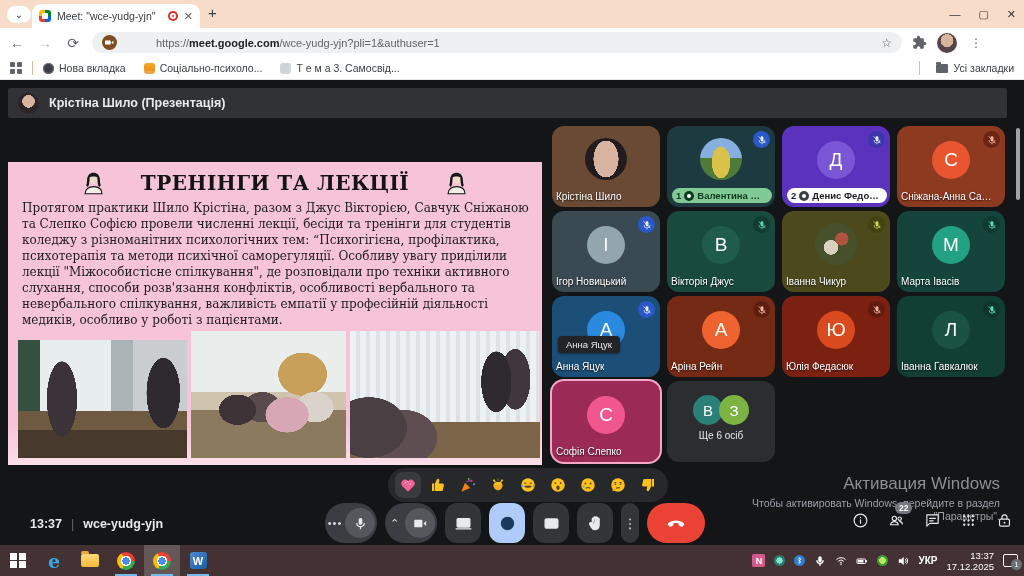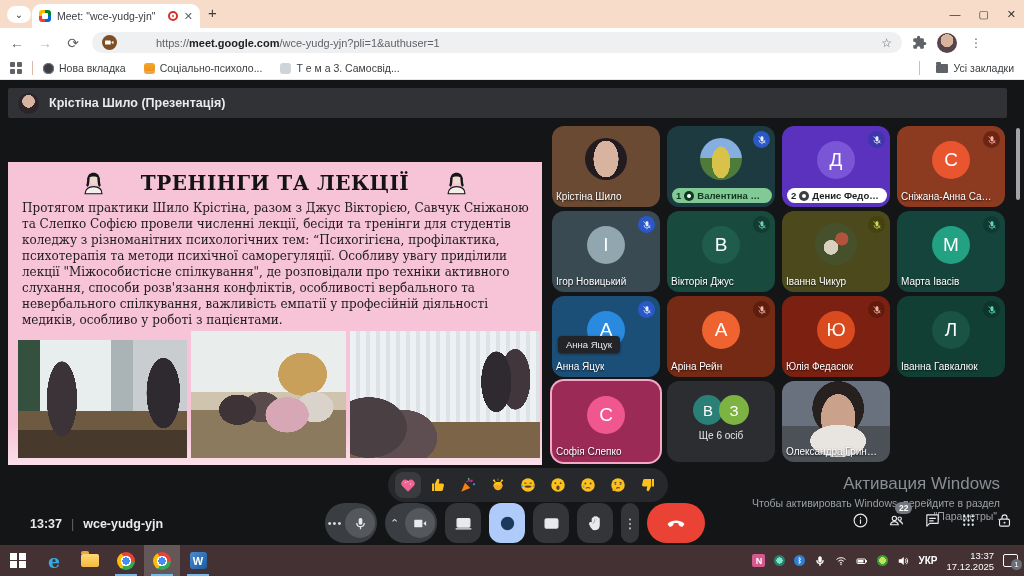--- a/index.html
+++ b/index.html
@@ -432,25 +432,20 @@
         </div>
         <div class="tile">
           <div class="tile-inner" style="background: rgb(44, 45, 48);">
             <div class="more-wrap">
               <span class="more-c" style="background: rgb(42, 128, 119);">В</span>
               <span class="more-c" style="background: rgb(124, 179, 66);">З</span>
             </div>
             <div class="more-label">Ще 6 осіб</div>
           </div>
         </div>
-        <div class="tile video">
-          <div class="tile-inner" style="background: rgb(92, 100, 112);">
-            <span class="tname">Олександра Гринчук</span>
-          </div>
-        </div>
       </div>
     <div class="meet-scrollbar"></div>
 
     <div class="reactbar" id="reactbar">
         <span class="react sel">
           <svg viewBox="0 0 24 24">
             <path fill="#f06292" d="M12 21 4.3 13.3a5 5 0 0 1 7-7.1l.7.7.7-.7a5 5 0 0 1 7 7.1z"></path>
             <path fill="#fff" opacity=".7" d="M8 8l1.5 1.5M11 6.5 12.5 8M14.5 10l1.5 1.5" stroke="#fff" stroke-width="1.4"></path>
           </svg>
         </span>

